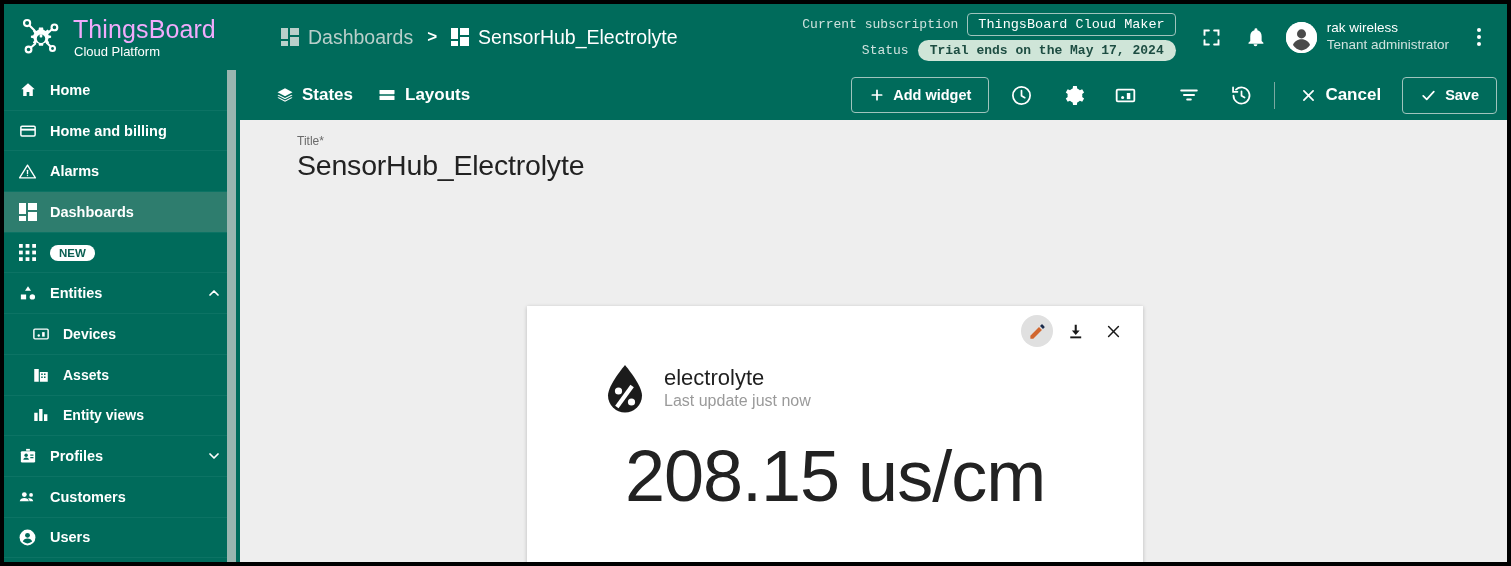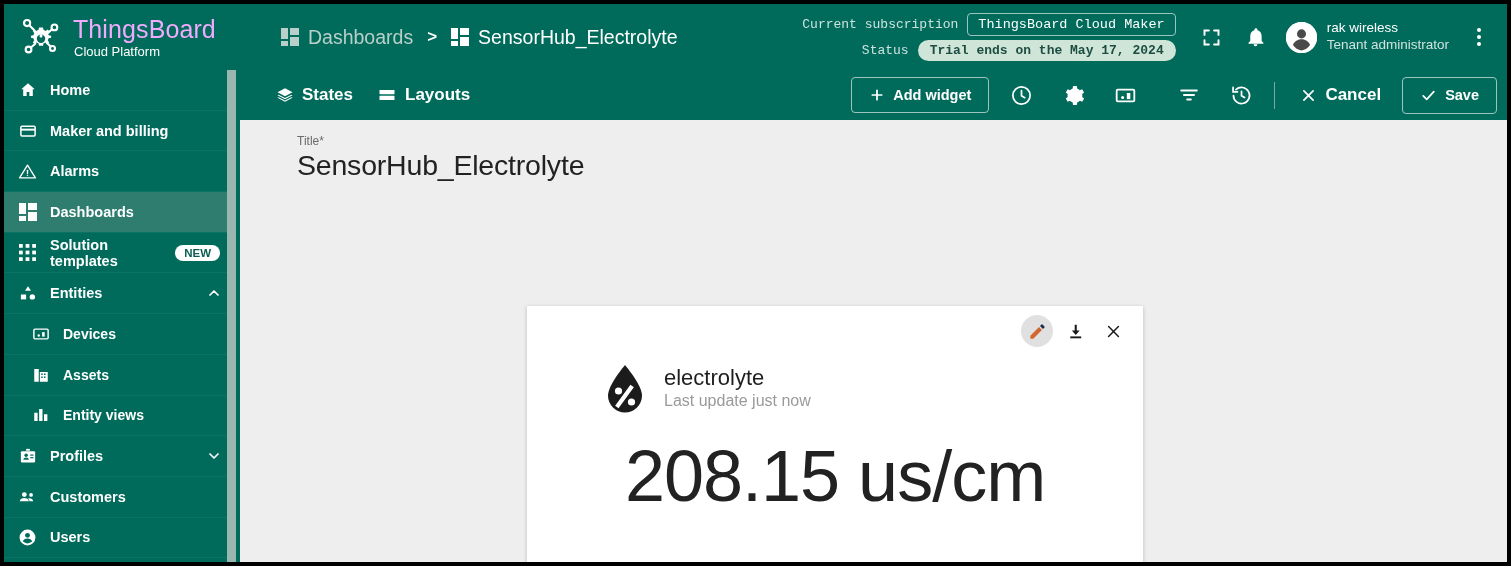--- a/index.html
+++ b/index.html
@@ -387,21 +387,21 @@
           <span class="sb-label">Home</span>
         </div>
 
         <div class="sb-item">
           <span class="sb-ico">
             <svg width="18" height="18" viewBox="0 0 24 24" fill="none" stroke="#ffffff" stroke-width="2">
                 <rect x="2.5" y="5.5" width="19" height="13" rx="1.5"></rect>
                 <path d="M2.5 10.2 h19" stroke-width="2.6"></path>
               </svg>
           </span>
-          <span class="sb-label">Maker and billing</span>
+          <span class="sb-label">Home and billing</span>
         </div>
 
         <div class="sb-item">
           <span class="sb-ico">
             <svg width="19" height="19" viewBox="0 0 24 24" fill="none" stroke="#ffffff" stroke-width="1.7" stroke-linejoin="round">
                 <path d="M12 4 L22 20 H2 Z"></path>
                 <path d="M12 10.5 v4.2" stroke-linecap="round"></path>
                 <circle cx="12" cy="17.2" r=".9" fill="#ffffff" stroke="none"></circle>
               </svg>
           </span>
@@ -427,21 +427,20 @@
                 <rect x="7" y="0" width="4" height="4"></rect>
                 <rect x="14" y="0" width="4" height="4"></rect>
               <rect x="0" y="7" width="4" height="4"></rect>
                 <rect x="7" y="7" width="4" height="4"></rect>
                 <rect x="14" y="7" width="4" height="4"></rect>
               <rect x="0" y="14" width="4" height="4"></rect>
                 <rect x="7" y="14" width="4" height="4"></rect>
                 <rect x="14" y="14" width="4" height="4"></rect>
             </svg>
           </span>
-          <span class="sb-label">Solution templates</span>
           <span class="badge-new">NEW</span>
         </div>
 
         <div class="sb-item">
           <span class="sb-ico">
             <svg width="18" height="18" viewBox="0 0 24 24" fill="#ffffff">
                 <path d="M12 3 L16 9 H8 Z"></path>
                 <rect x="2.5" y="14" width="7" height="6.5"></rect>
                 <circle cx="17.8" cy="17.2" r="3.6"></circle>
               </svg>

